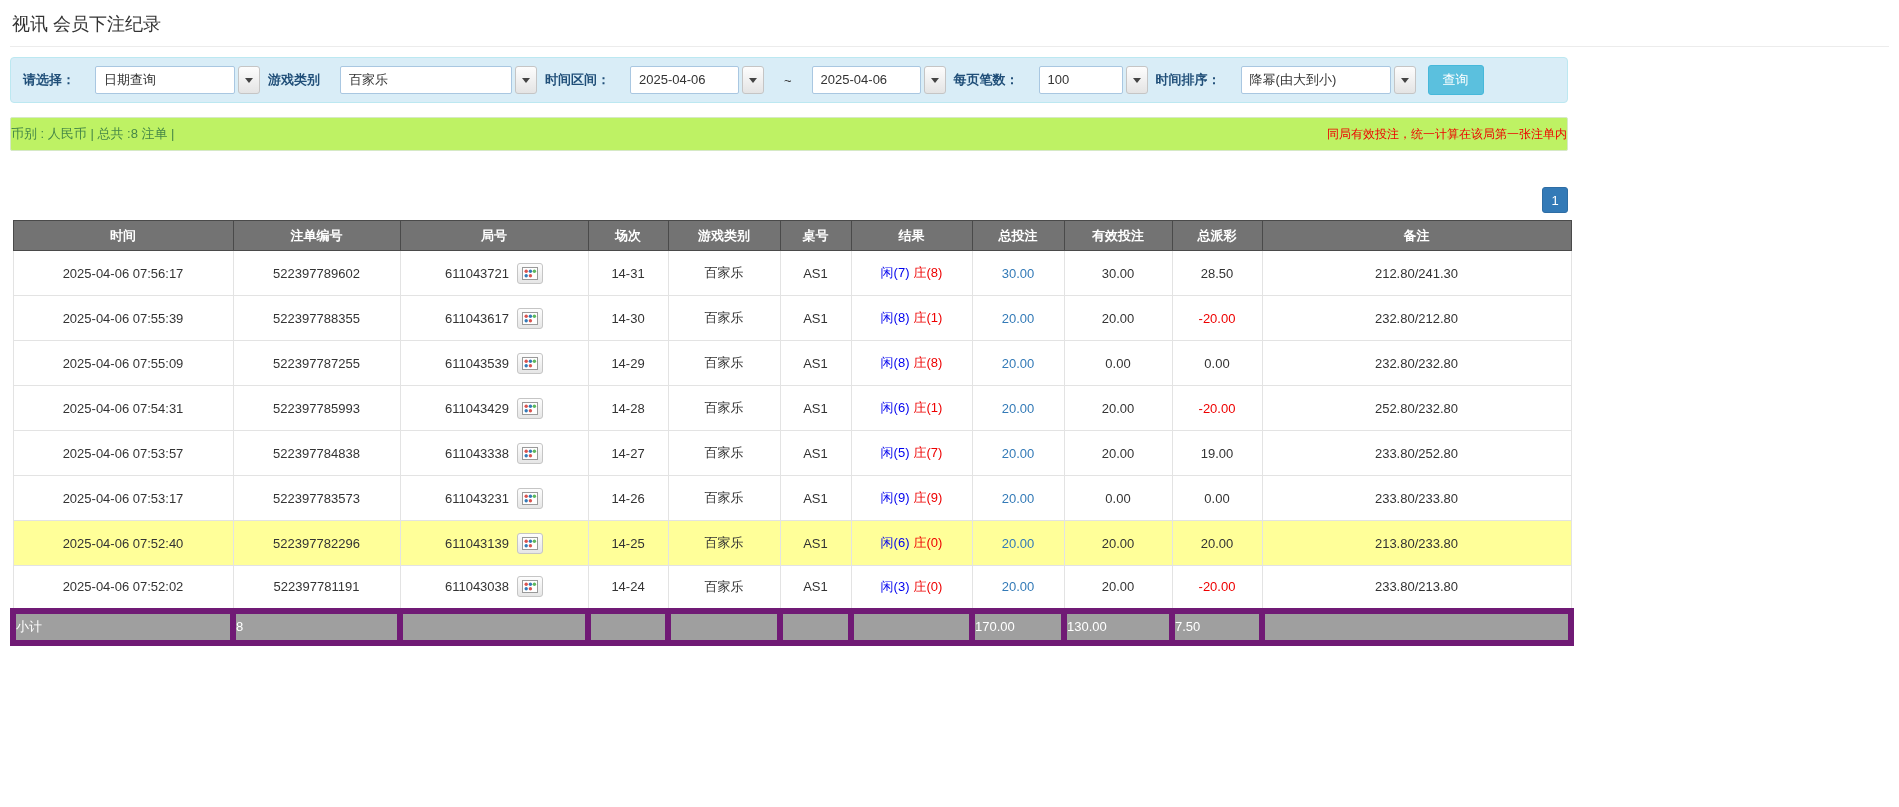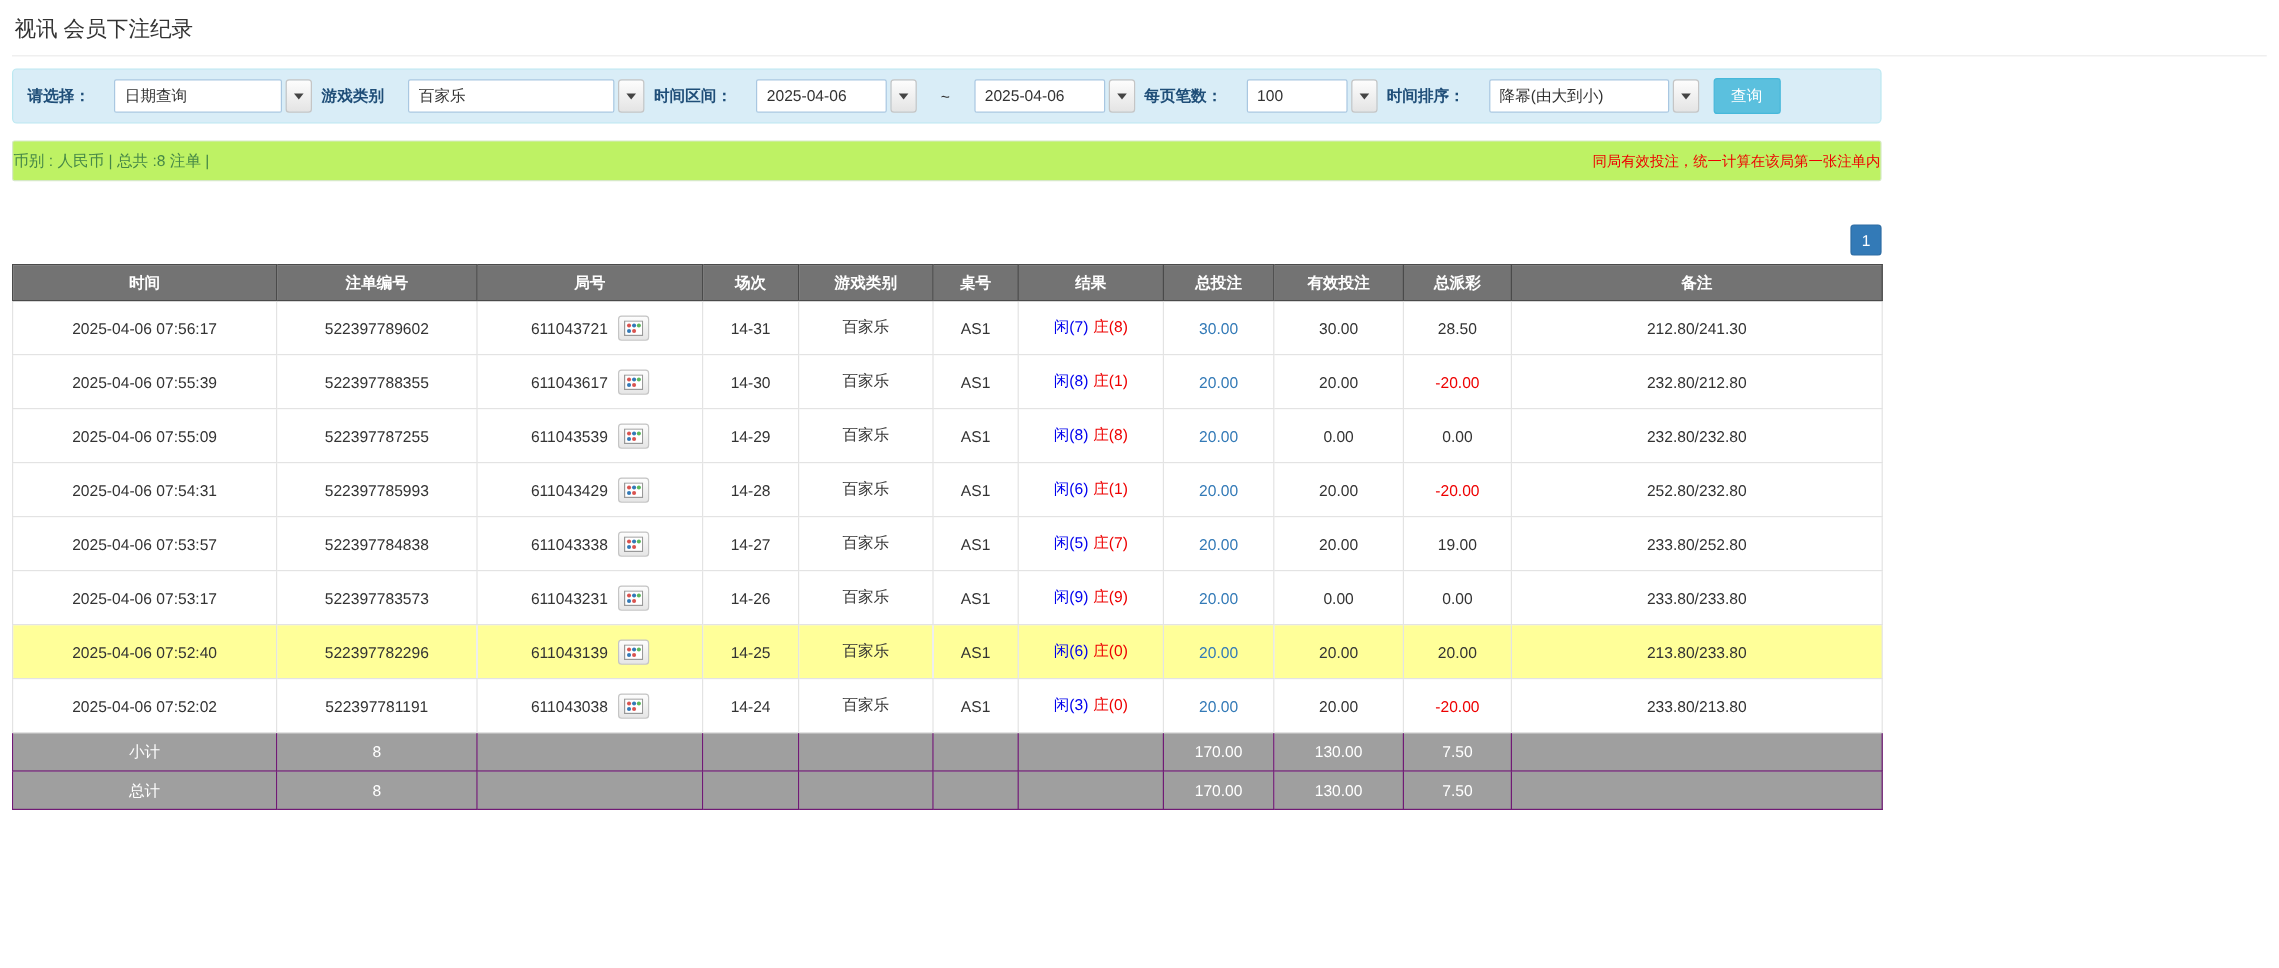--- a/index.html
+++ b/index.html
@@ -80,22 +80,22 @@
   .banker { color: #ee0000; margin-left: 4px; }
   .bet-link { color: #337ab7; cursor: pointer; }
   .neg { color: #ee0000; }
   .round-cell .round-num { vertical-align: middle; }
   .round-btn {
     display: inline-flex; align-items: center; justify-content: center;
     margin-left: 8px; padding: 3px 4px; border: 1px solid #c5c5c5; border-radius: 3px;
     background: linear-gradient(#fdfdfd, #e6e6e6); cursor: pointer; vertical-align: middle;
   }
   tfoot td {
-    background: #9f9f9f; color: #fff; height: 32px; text-align: center;
-    font-size: 13px; border: 1px solid #701a75;
+    background: #9f9f9f; color: #fff; height: 32px; text-align: left;
+    font-size: 13px; border: 6px solid #701a75;
   }
 </style>
 </head>
 <body>
 
 <div class="page">
 
   <div class="title-block">
     <div class="page-title">视讯 会员下注纪录</div>
   </div>
@@ -434,30 +434,17 @@
     <td></td>
     <td></td>
     <td></td>
     <td></td>
     <td></td>
     <td>170.00</td>
     <td>130.00</td>
     <td>7.50</td>
     <td></td>
   </tr>
-          <tr>
-    <td>总计</td>
-    <td>8</td>
-    <td></td>
-    <td></td>
-    <td></td>
-    <td></td>
-    <td></td>
-    <td>170.00</td>
-    <td>130.00</td>
-    <td>7.50</td>
-    <td></td>
-  </tr>
         </tfoot>
     </table>
 
   </div>
 </div>
 
 </body></html>

